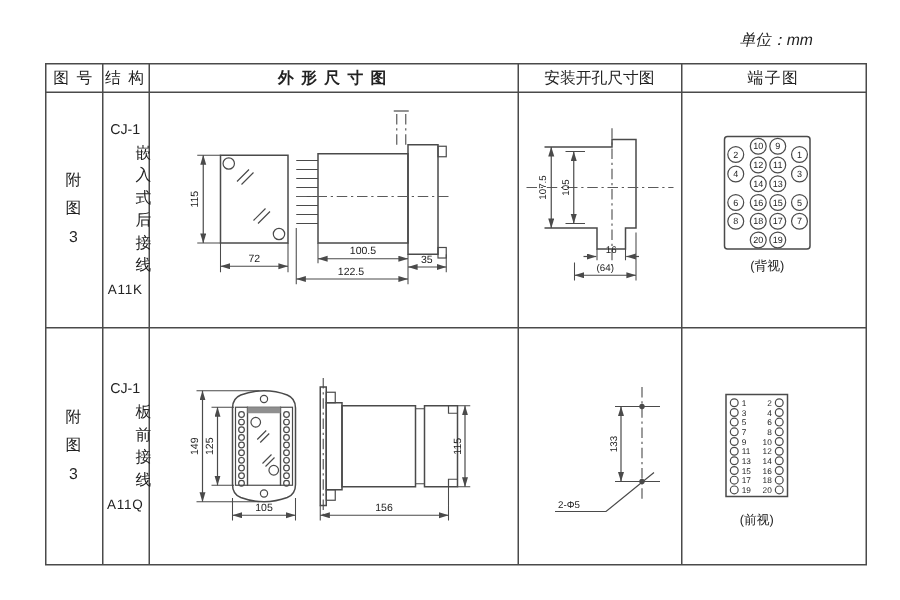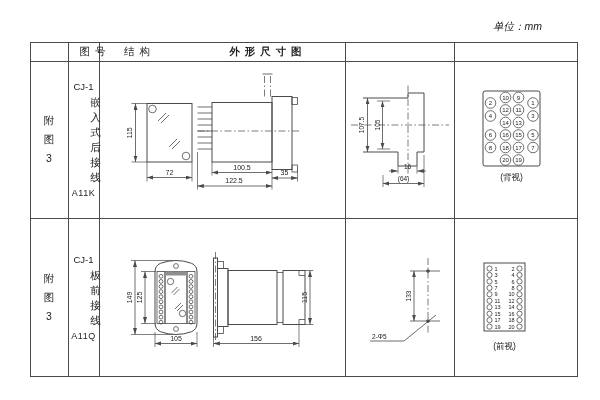--- a/index.html
+++ b/index.html
@@ -1,21 +1,21 @@
 <!DOCTYPE html>
 <html><head>
 <meta charset="utf-8">
 <style>
   html,body{margin:0;padding:0;background:#fff;}
   .page{position:relative;width:600px;height:400px;background:#fff;overflow:hidden;
         font-family:"Liberation Sans",sans-serif;color:#333;}
   .hline,.vline{position:absolute;background:#4a4a4a;}
   .hline{height:1px;}
   .vline{width:1px;}
-  .hdr{position:absolute;top:45px;font-size:10.5px;color:#222;text-align:center;letter-spacing:1px;padding-left:44px;}
+  .hdr{position:absolute;top:45px;font-size:10.5px;color:#222;text-align:center;letter-spacing:1px;}
   .unit{position:absolute;top:20px;right:58px;font-size:10.5px;color:#222;font-style:italic;}
   .cell{position:absolute;display:flex;flex-direction:column;align-items:center;justify-content:center;gap:3px;}
   .vtext{width:1.05em;word-break:break-all;text-align:center;font-size:10.5px;line-height:19px;color:#222;}
   .vtext.struct{line-height:15px;margin-left:24px;}
   .model{font-size:9.5px;color:#222;}
   .code{font-size:9px;letter-spacing:.5px;color:#222;}
   svg{position:absolute;overflow:visible;}
   .ln{stroke:#4a4a4a;stroke-width:1;fill:none;}
   .thin{stroke:#4a4a4a;stroke-width:.8;fill:none;}
   .dd{stroke:#5a5a5a;stroke-width:.8;fill:none;stroke-dasharray:7 2.5 1.5 2.5;}
@@ -40,22 +40,24 @@
   <div class="hline" style="left:30px;top:218px;width:548px;"></div>
   <div class="hline" style="left:30px;top:376px;width:548px;"></div>
   <div class="vline" style="left:30px;top:42px;height:334px;"></div>
   <div class="vline" style="left:68px;top:42px;height:334px;"></div>
   <div class="vline" style="left:99px;top:42px;height:334px;"></div>
   <div class="vline" style="left:345px;top:42px;height:334px;"></div>
   <div class="vline" style="left:454px;top:42px;height:334px;"></div>
   <div class="vline" style="left:577px;top:42px;height:334px;"></div>
 
   <div class="hdr" style="left:30px;width:38px;">图 号</div>
-  <div class="hdr" style="left:78px;width:31px;">结 构</div>
+  <div class="hdr" style="left:68px;width:31px;">结 构</div>
   <div class="hdr" style="left:99px;width:246px;font-weight:bold;">外 形 尺 寸 图</div>
+  <div class="hdr" style="left:345px;width:109px;letter-spacing:0;">安装开孔尺寸图</div>
+  <div class="hdr" style="left:454px;width:123px;">端子图</div>
 
   <div class="cell" style="left:30px;top:61px;width:38px;height:157px;">
     <div class="vtext">附图3</div>
   </div>
   <div class="cell" style="left:68px;top:61px;width:31px;height:157px;">
     <div class="model">CJ-1</div>
     <div class="vtext struct">嵌入式后接线</div>
     <div class="code">A11K</div>
   </div>
 

